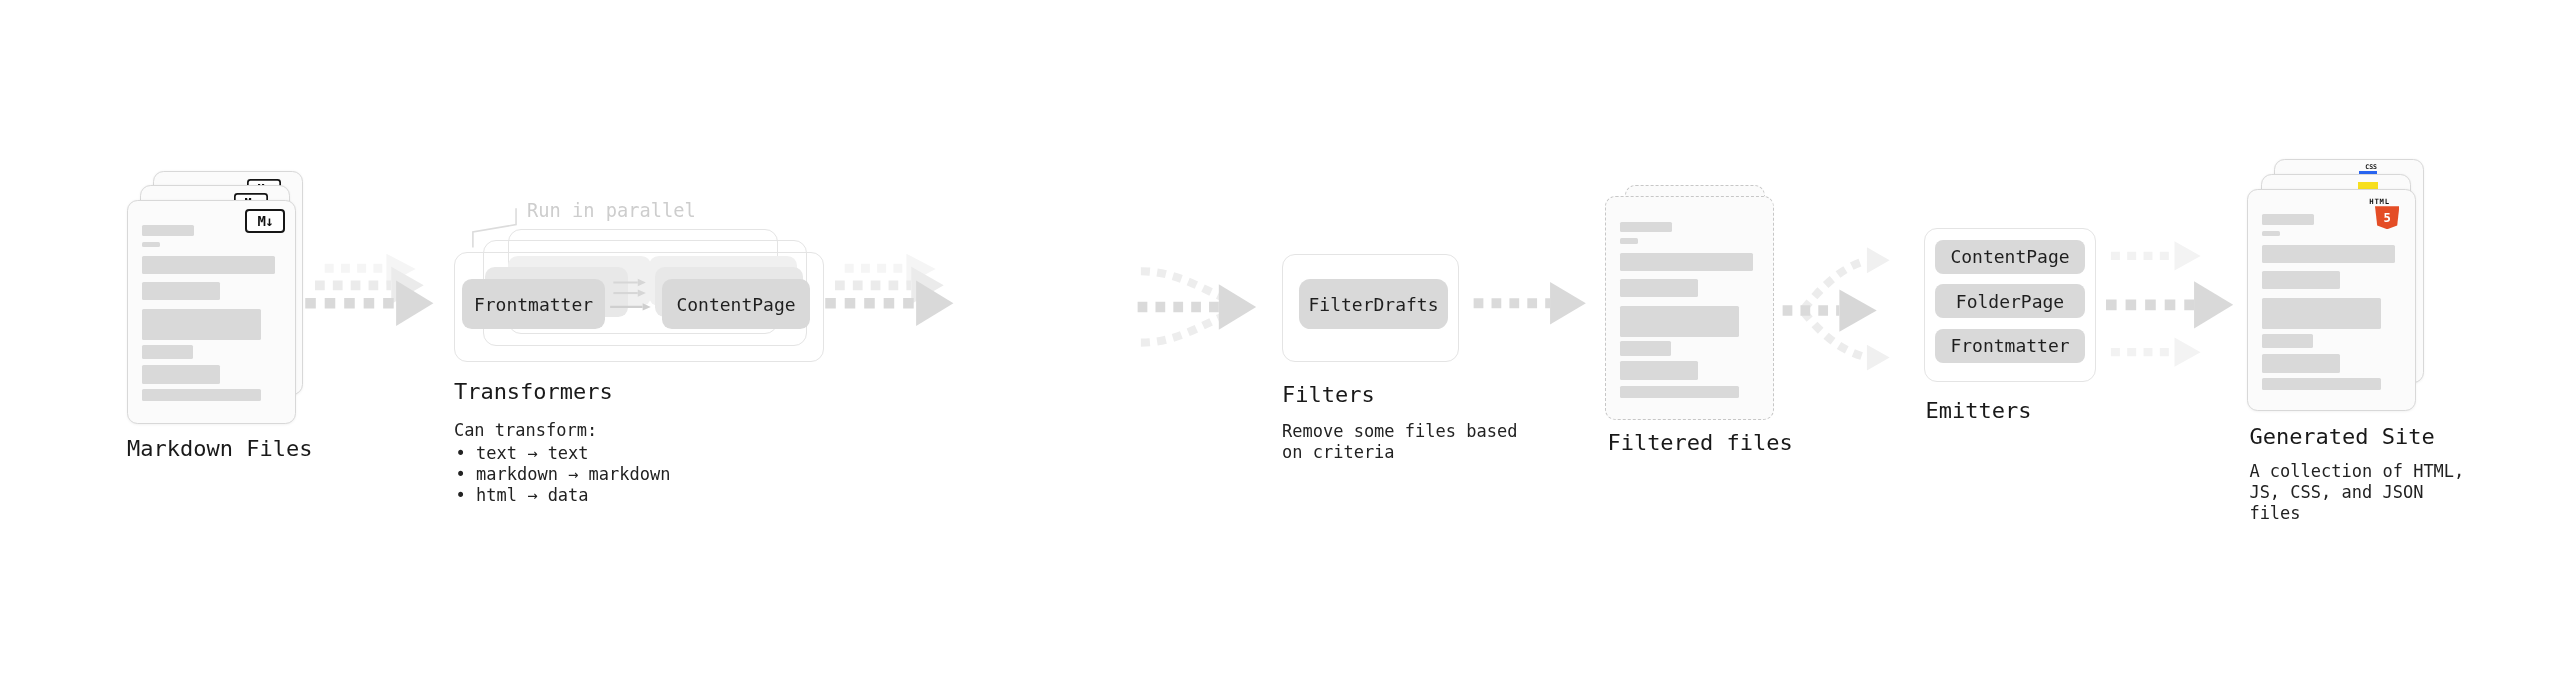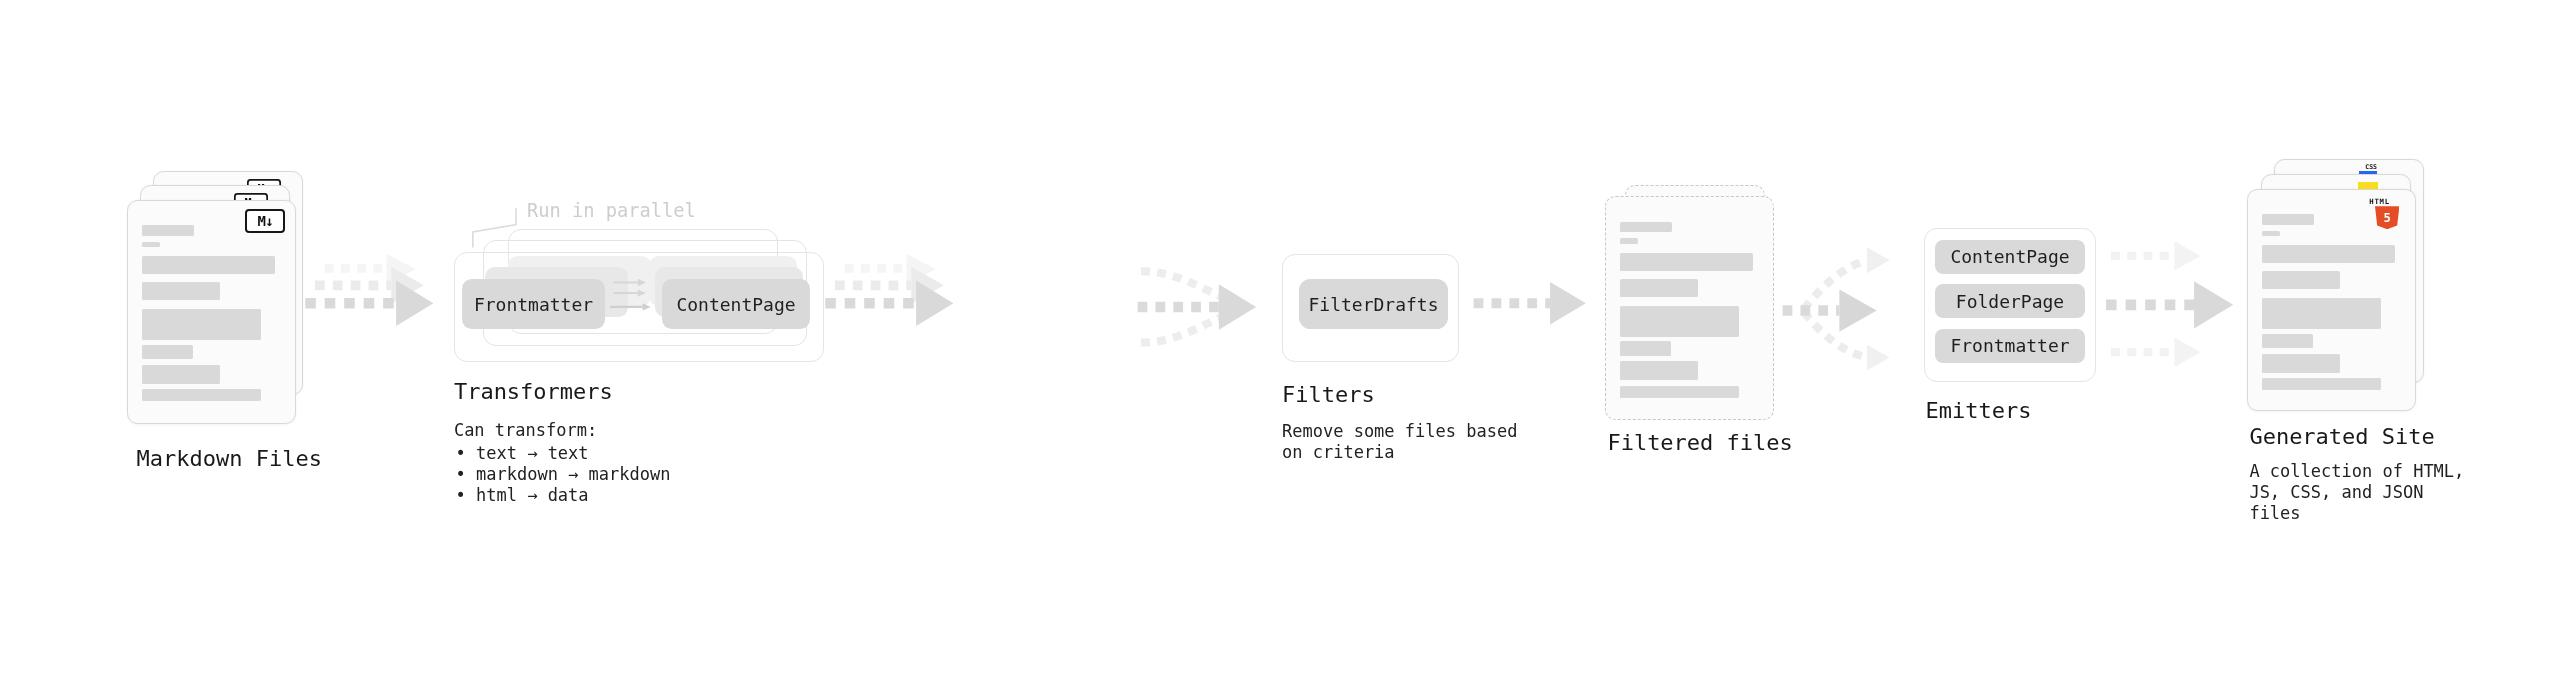--- a/index.html
+++ b/index.html
@@ -75,21 +75,21 @@
           <div class="skel" style="width: 52px; height: 10.6px; margin-bottom: 5.7px;"></div>
           <div class="skel" style="width: 18px; height: 5.7px; margin-bottom: 9px;"></div>
           <div class="skel" style="width: 133px; height: 18px; margin-bottom: 8.1px;"></div>
           <div class="skel" style="width: 78px; height: 18px; margin-bottom: 9px;"></div>
           <div class="skel" style="width: 119px; height: 31px; margin-bottom: 4.1px;"></div>
           <div class="skel" style="width: 51px; height: 14.6px; margin-bottom: 5.7px;"></div>
           <div class="skel" style="width: 78px; height: 18.7px; margin-bottom: 5.7px;"></div>
           <div class="skel" style="width: 119px; height: 12.2px; margin-bottom: 0px;"></div>
         </div>
     </div>
-    <div class="stack-label" style="top:275px;width:195px;text-align:right">Markdown Files</div>
+    <div class="stack-label" style="top:265px;width:195px;text-align:left">Markdown Files</div>
   </div>
 
   <svg class="abs" style="left:302px;top:252px" width="142" height="91" viewBox="0 0 175 112">
     <line x1="28" y1="20" x2="104" y2="20" stroke="#f5f5f5" stroke-width="11" stroke-dasharray="11 9"></line>
     <polygon points="104,2 104,40 140,21" fill="#f5f5f5"></polygon>
     <line x1="16" y1="41" x2="110" y2="41" stroke="#ebebeb" stroke-width="12" stroke-dasharray="12 10"></line>
     <polygon points="110,18 110,64 150,41" fill="#ebebeb"></polygon>
     <line x1="4" y1="63" x2="116" y2="63" stroke="#d9d9d9" stroke-width="13" stroke-dasharray="13 11"></line>
     <polygon points="116,35 116,91 162,63" fill="#d9d9d9"></polygon>
   </svg>

